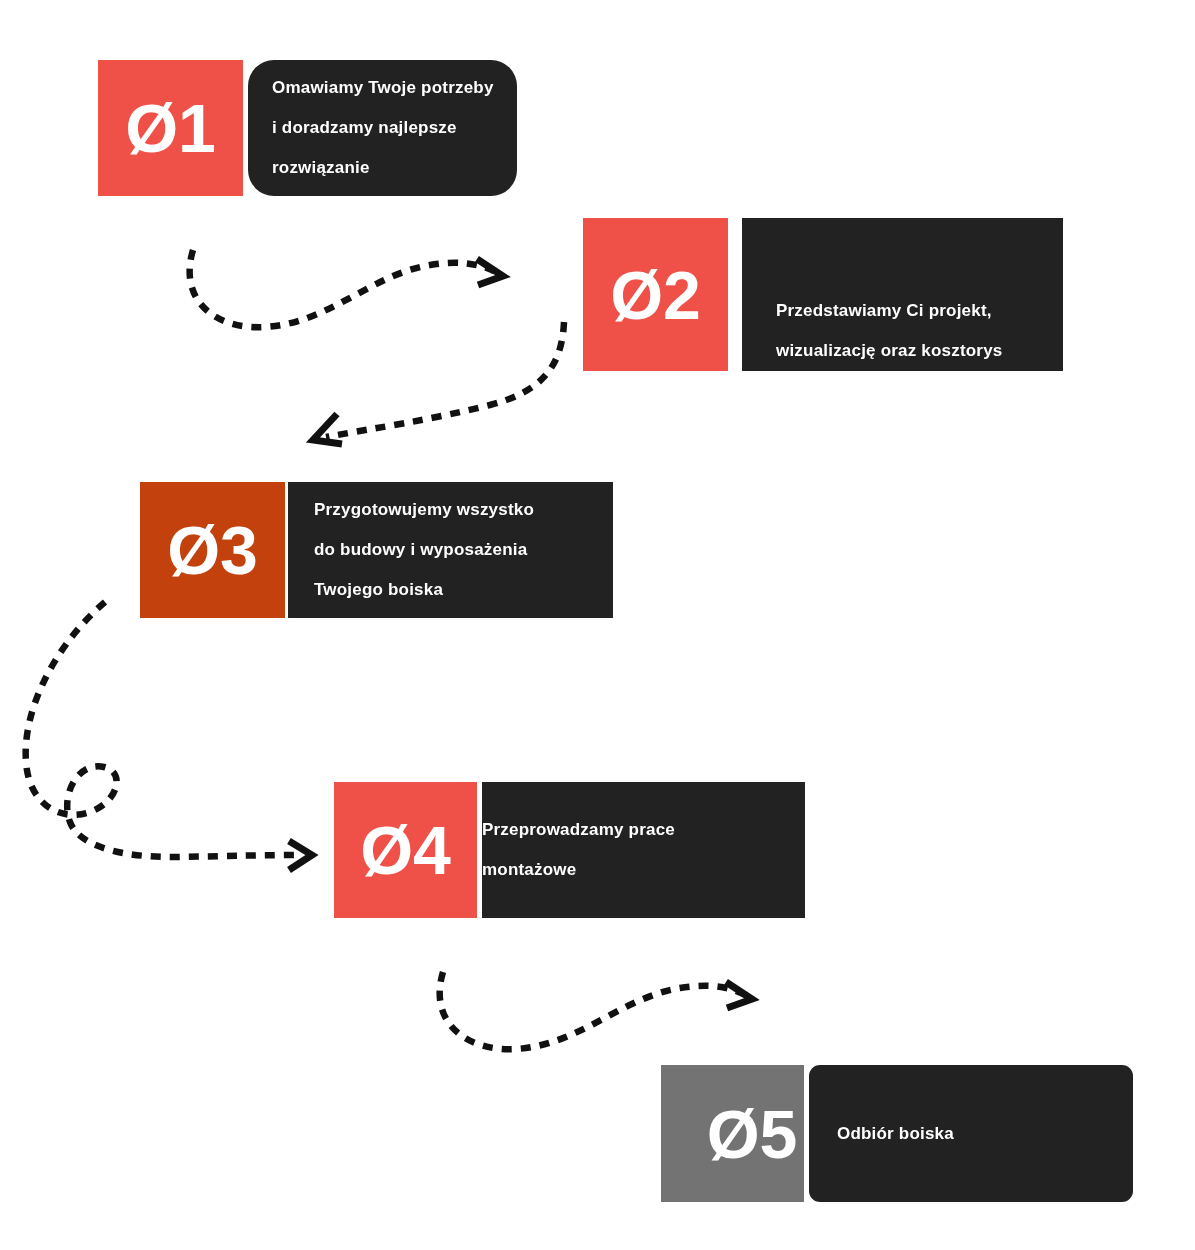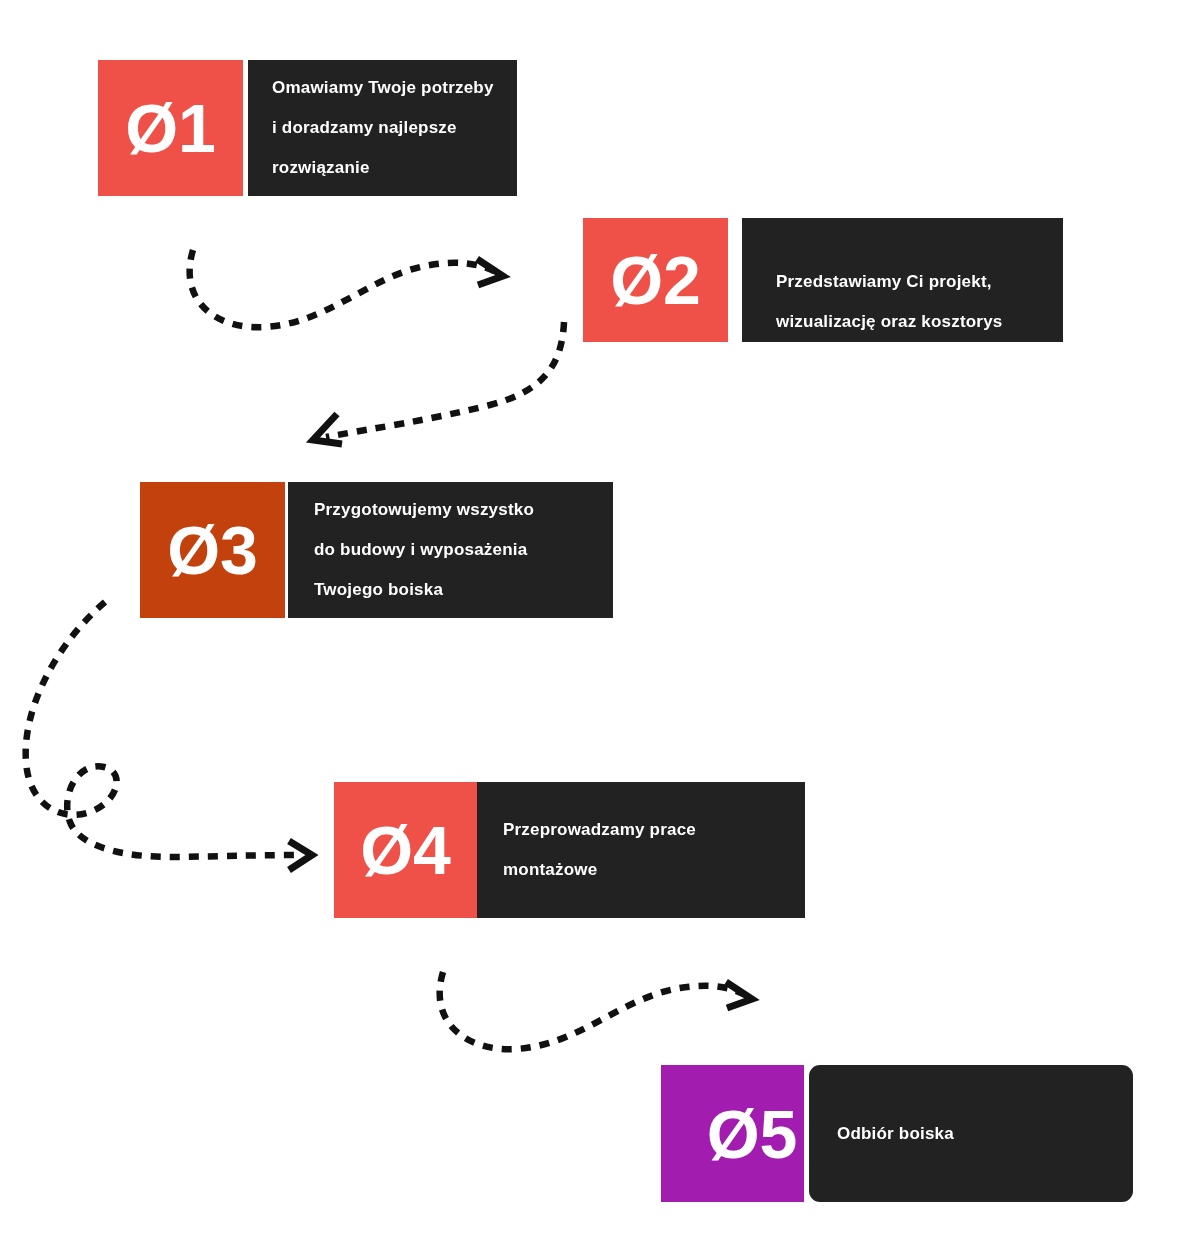--- a/index.html
+++ b/index.html
@@ -73,33 +73,33 @@
     font-size: 17px;
     line-height: 40px;
     letter-spacing: 0.2px;
     white-space: pre-line;
     display: block;
   }
 
   
   #step-1 { left: 98px;  top: 60px;   width: 419px; height: 136px; }
   #step-1 .step-number-box { width: 145px; }
-  #step-1 .step-text-box   { margin-left: 5px; padding-left: 24px; }
+  #step-1 .step-text-box   { margin-left: 5px; padding-left: 24px; border-radius: 26px; }
 
-  #step-2 { left: 583px; top: 218px;  width: 480px; height: 124px; }
+  #step-2 { left: 583px; top: 218px;  width: 480px; height: 153px; }
   #step-2 .step-number-box { width: 145px; }
   #step-2 .step-text-box   { margin-left: 14px; padding-left: 34px; align-items: flex-end; }
 
   #step-3 { left: 140px; top: 482px;  width: 473px; height: 136px; }
   #step-3 .step-number-box { width: 145px; }
   #step-3 .step-text-box   { margin-left: 3px; padding-left: 26px; }
 
   #step-4 { left: 334px; top: 782px;  width: 471px; height: 136px; }
   #step-4 .step-number-box { width: 143px; }
-  #step-4 .step-text-box   { padding-left: 26px; }
+  #step-4 .step-text-box   { margin-left: 5px; }
 
   #step-5 { left: 661px; top: 1065px; width: 472px; height: 137px; }
   #step-5 .step-number-box { width: 143px; }
   #step-5 .step-text-box   { margin-left: 5px; padding-left: 28px; }
 </style>
 </head>
 <body>
 
 <div id="infographic">
 
@@ -176,21 +176,21 @@
     <div class="step-number-box" style="background:#EF5048;">
       <span class="step-number">Ø4</span>
     </div>
     <div class="step-text-box" style="background:#222222;">
       <span class="step-text">Przeprowadzamy prace
 montażowe</span>
     </div>
   </div>
 
   <div class="step" id="step-5">
-    <div class="step-number-box" style="background:#a21caf;padding-left:39px;">
+    <div class="step-number-box" style="background:#737373;padding-left:39px;">
       <span class="step-number">Ø5</span>
     </div>
     <div class="step-text-box" style="background:#222222;border-radius:11px;">
       <span class="step-text">Odbiór boiska</span>
     </div>
   </div>
 
 </div>
 
 </body></html>

